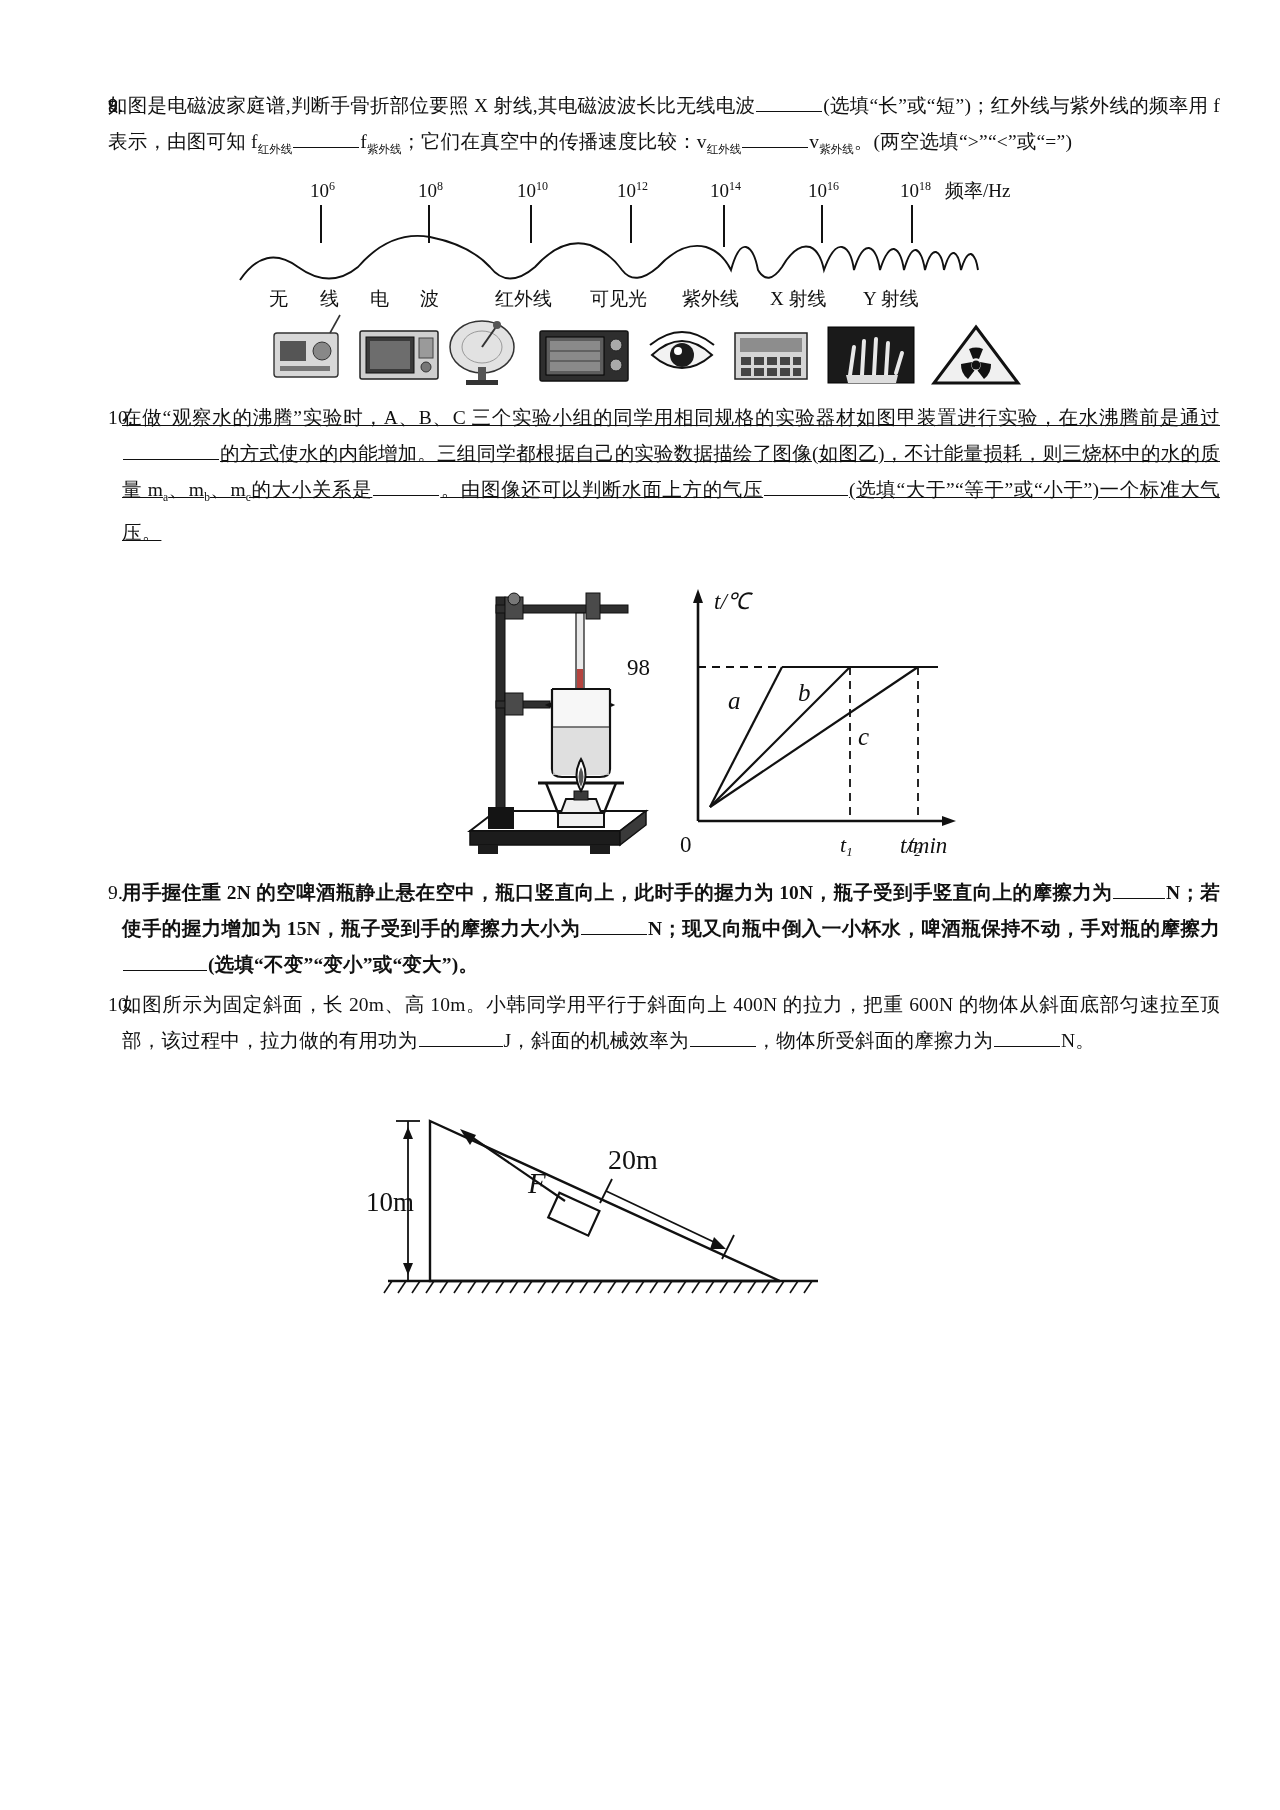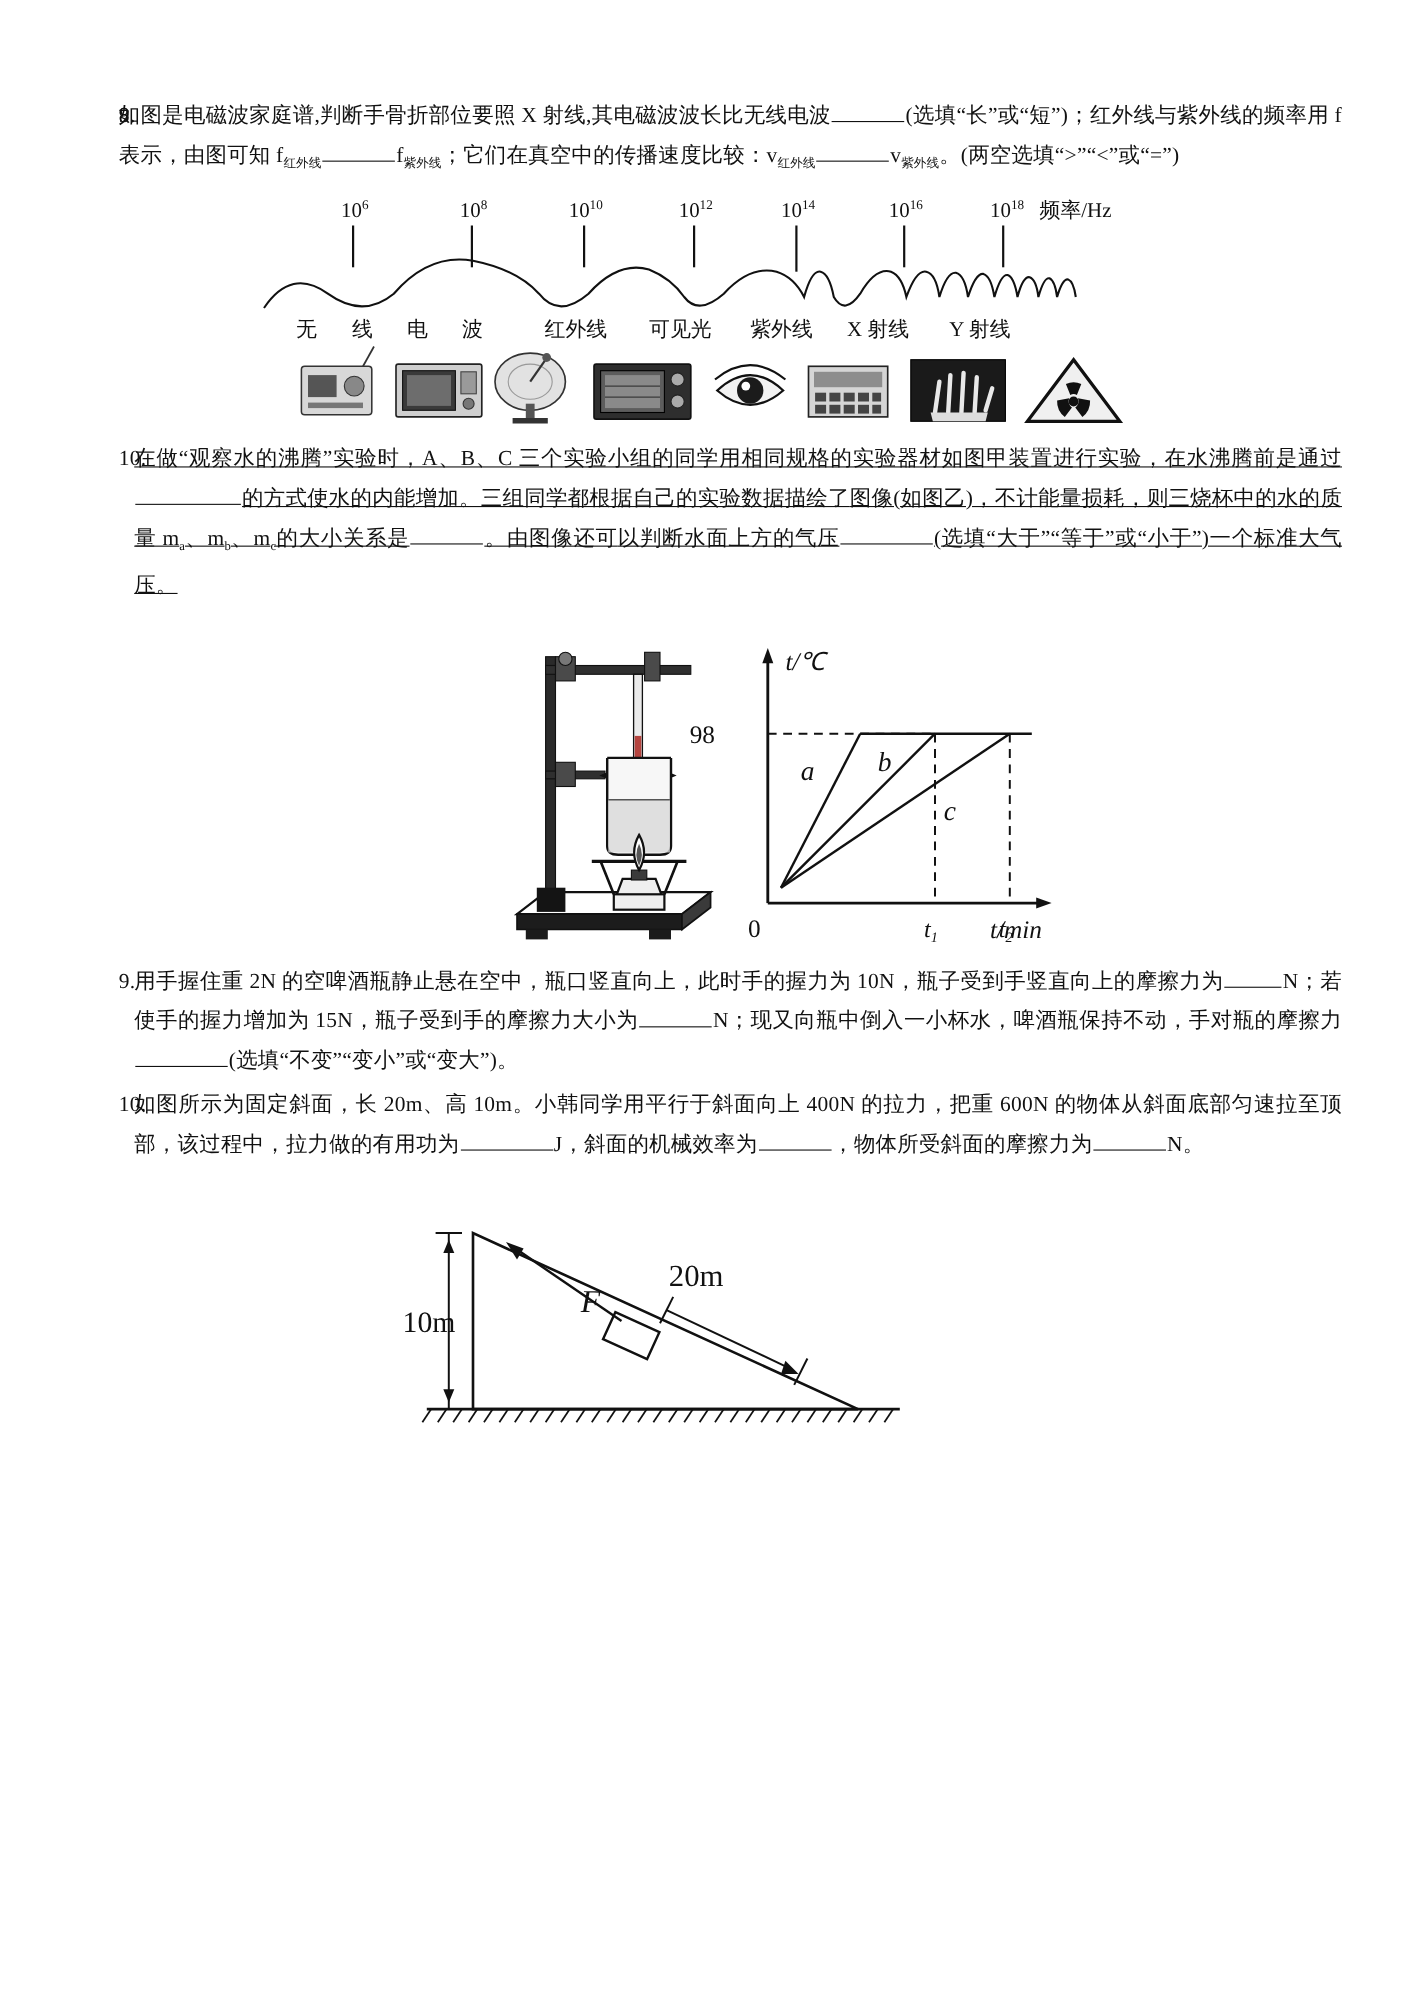--- a/index.html
+++ b/index.html
@@ -306,21 +306,21 @@
           <text x="438" y="140">a</text>
           <text x="508" y="132">b</text>
           <text x="568" y="176">c</text>
         </g>
       </g>
     </svg>
   </div>
 
   <div class="qblock" id="q11">
     <span class="qnum">9.</span>
-    <span class="qbody" style="display:block;padding-left:14px;">
+    <span class="qbody" style="display:block;padding-left:14px;font-weight:bold;">
       <span>用手握住重 2N 的空啤酒瓶静止悬在空中，瓶口竖直向上，此时手的握力为 10N，瓶子受到手竖直向</span><span>上的摩擦力为</span><span class="blank b-sm"></span><span>N；若使手的握力增加为 15N，瓶子受到手的摩擦力大小为</span><span class="blank b-md"></span><span>N；现又向瓶中倒入</span><span>一小杯水，啤酒瓶保持不动，手对瓶的摩擦力</span><span class="blank b-lg"></span><span>(选填“不变”“变小”或“变大”)。</span>
     </span>
   </div>
 
   <div class="qblock" id="q12">
     <span class="qnum">10.</span>
     <span class="qbody" style="display:block;padding-left:14px;">
       <span>如图所示为固定斜面，长 20m、高 10m。小韩同学用平行于斜面向上 400N 的拉力，把重 600N 的物体</span><span>从斜面底部匀速拉至顶部，该过程中，拉力做的有用功为</span><span class="blank b-lg"></span><span>J，斜面的机械效率为</span><span class="blank b-md"></span><span>，物</span><span>体所受斜面的摩擦力为</span><span class="blank b-md"></span><span>N。</span>
     </span>
   </div>

